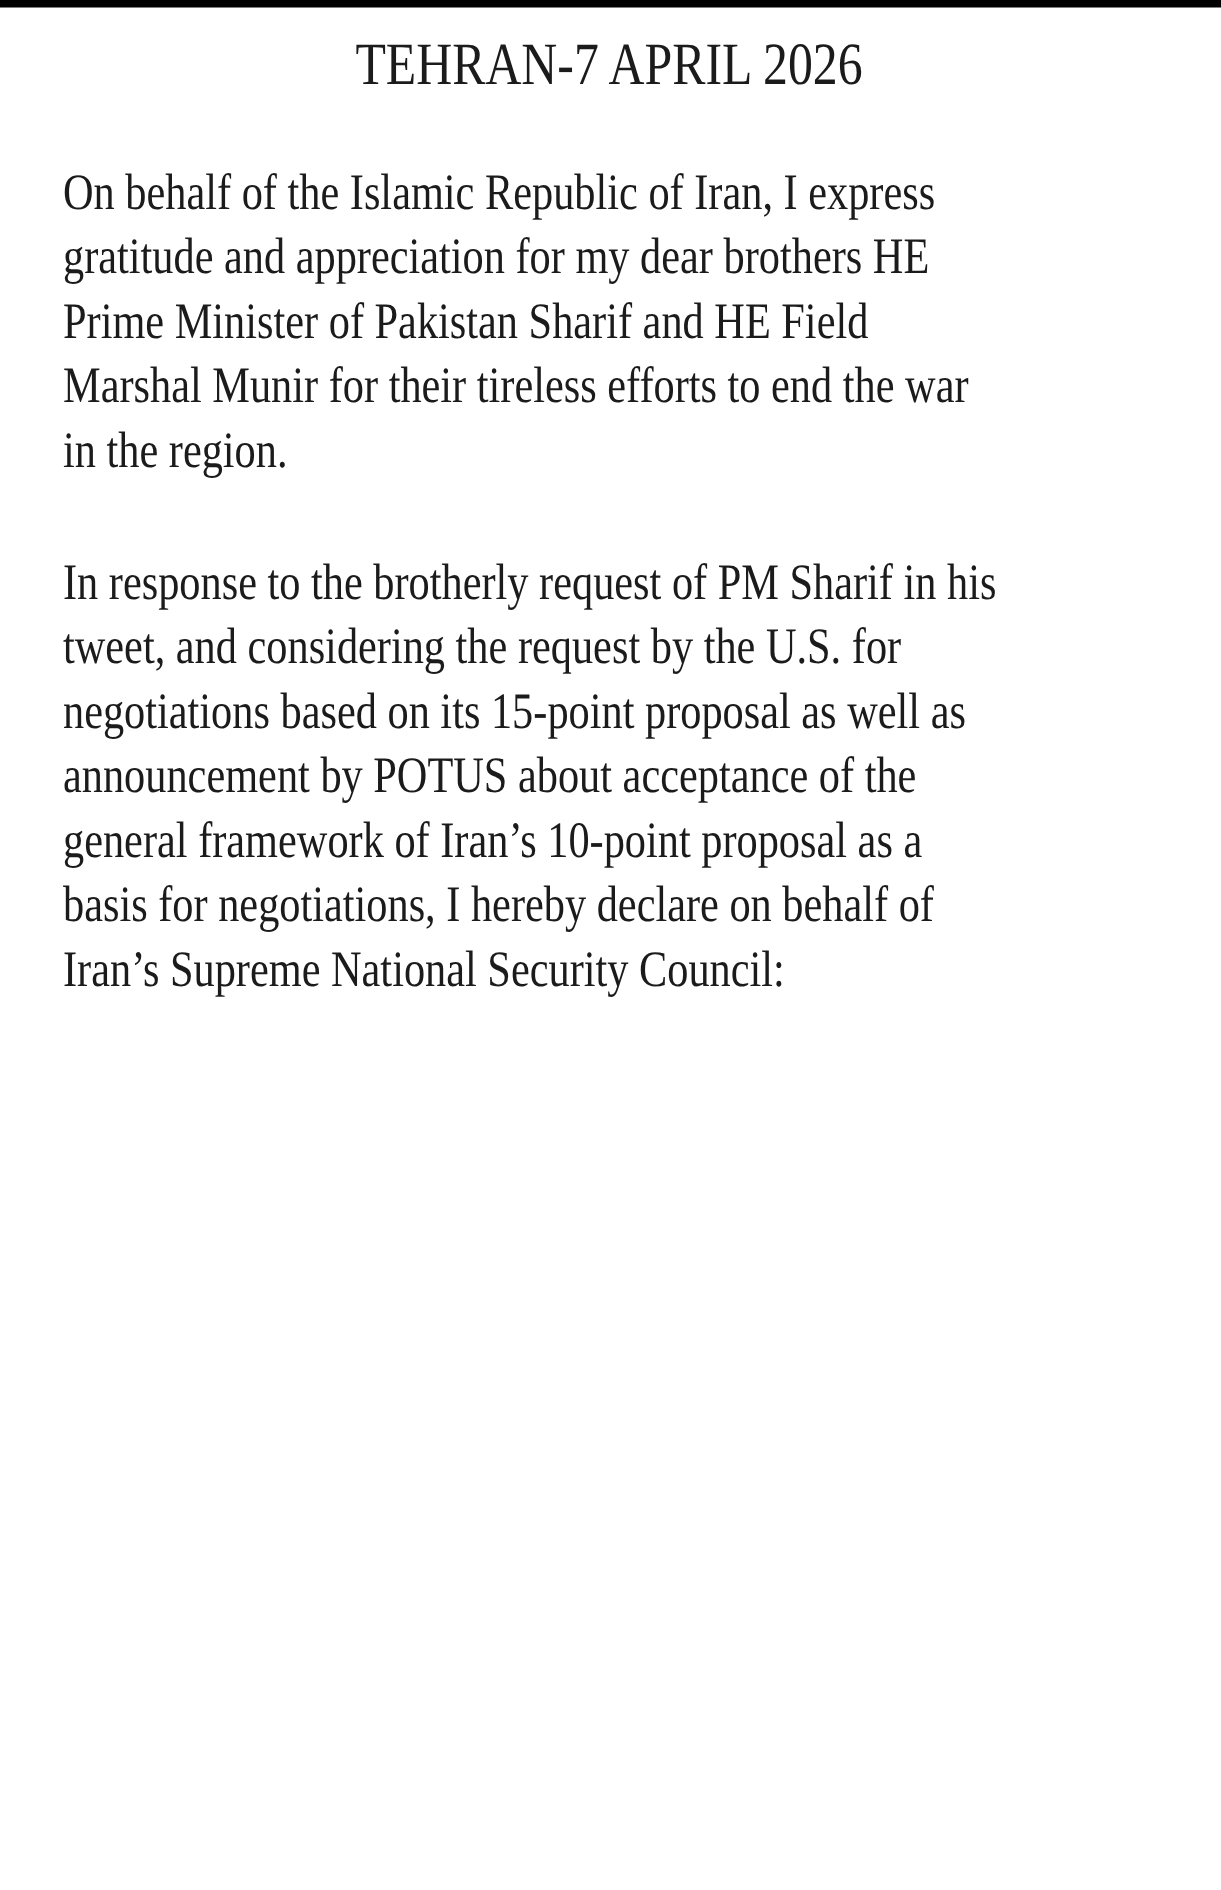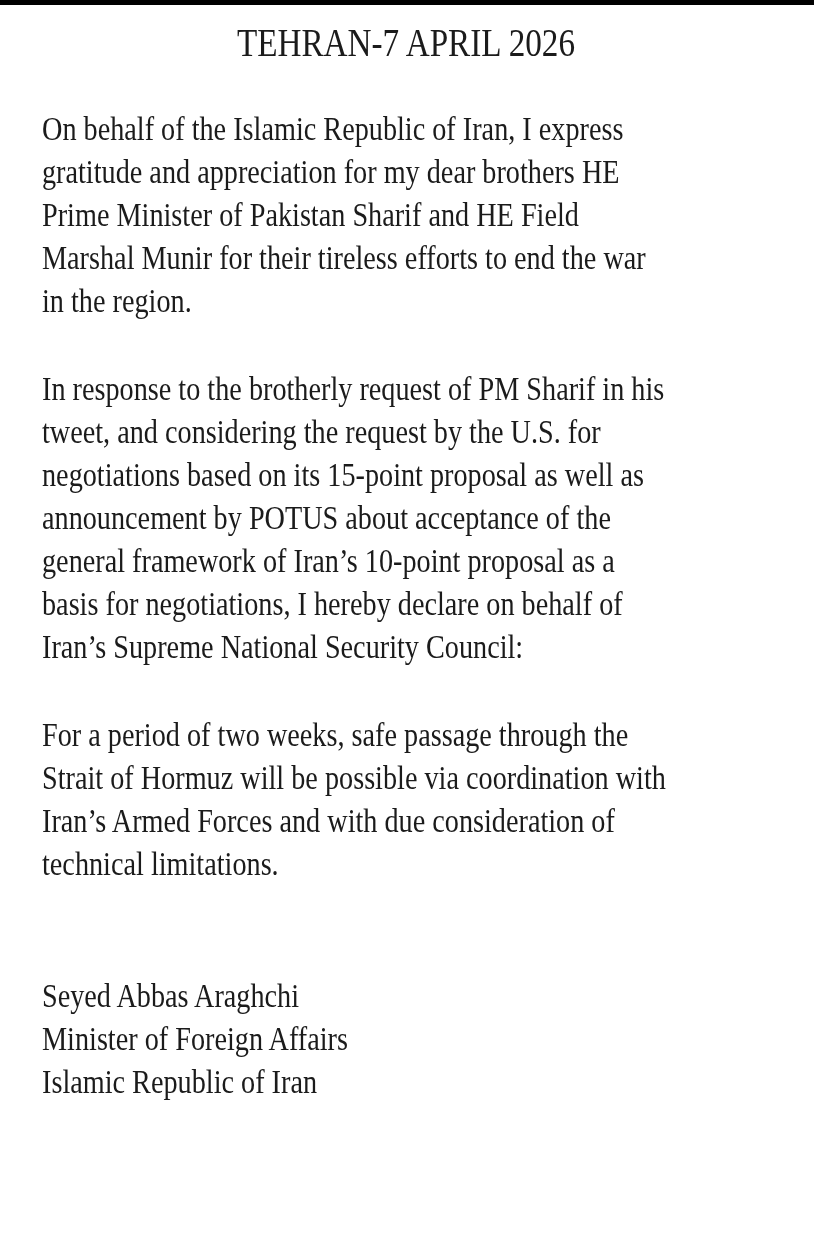--- a/index.html
+++ b/index.html
@@ -70,26 +70,15 @@
         </div>
         <div class="para">
           <div class="line">In response to the brotherly request of PM Sharif in his</div>
           <div class="line">tweet, and considering the request by the U.S. for</div>
           <div class="line">negotiations based on its 15-point proposal as well as</div>
           <div class="line">announcement by POTUS about acceptance of the</div>
           <div class="line">general framework of Iran’s 10-point proposal as a</div>
           <div class="line">basis for negotiations, I hereby declare on behalf of</div>
           <div class="line">Iran’s Supreme National Security Council:</div>
         </div>
-        <div class="para">
-          <div class="line">For a period of two weeks, safe passage through the</div>
-          <div class="line">Strait of Hormuz will be possible via coordination with</div>
-          <div class="line">Iran’s Armed Forces and with due consideration of</div>
-          <div class="line">technical limitations.</div>
-        </div>
-      </div>
-    <div class="signature" id="signature-block">
-        <div class="line">Seyed Abbas Araghchi</div>
-        <div class="line">Minister of Foreign Affairs</div>
-        <div class="line">Islamic Republic of Iran</div>
       </div>
   </div>
 </div>
 
 </body></html>

